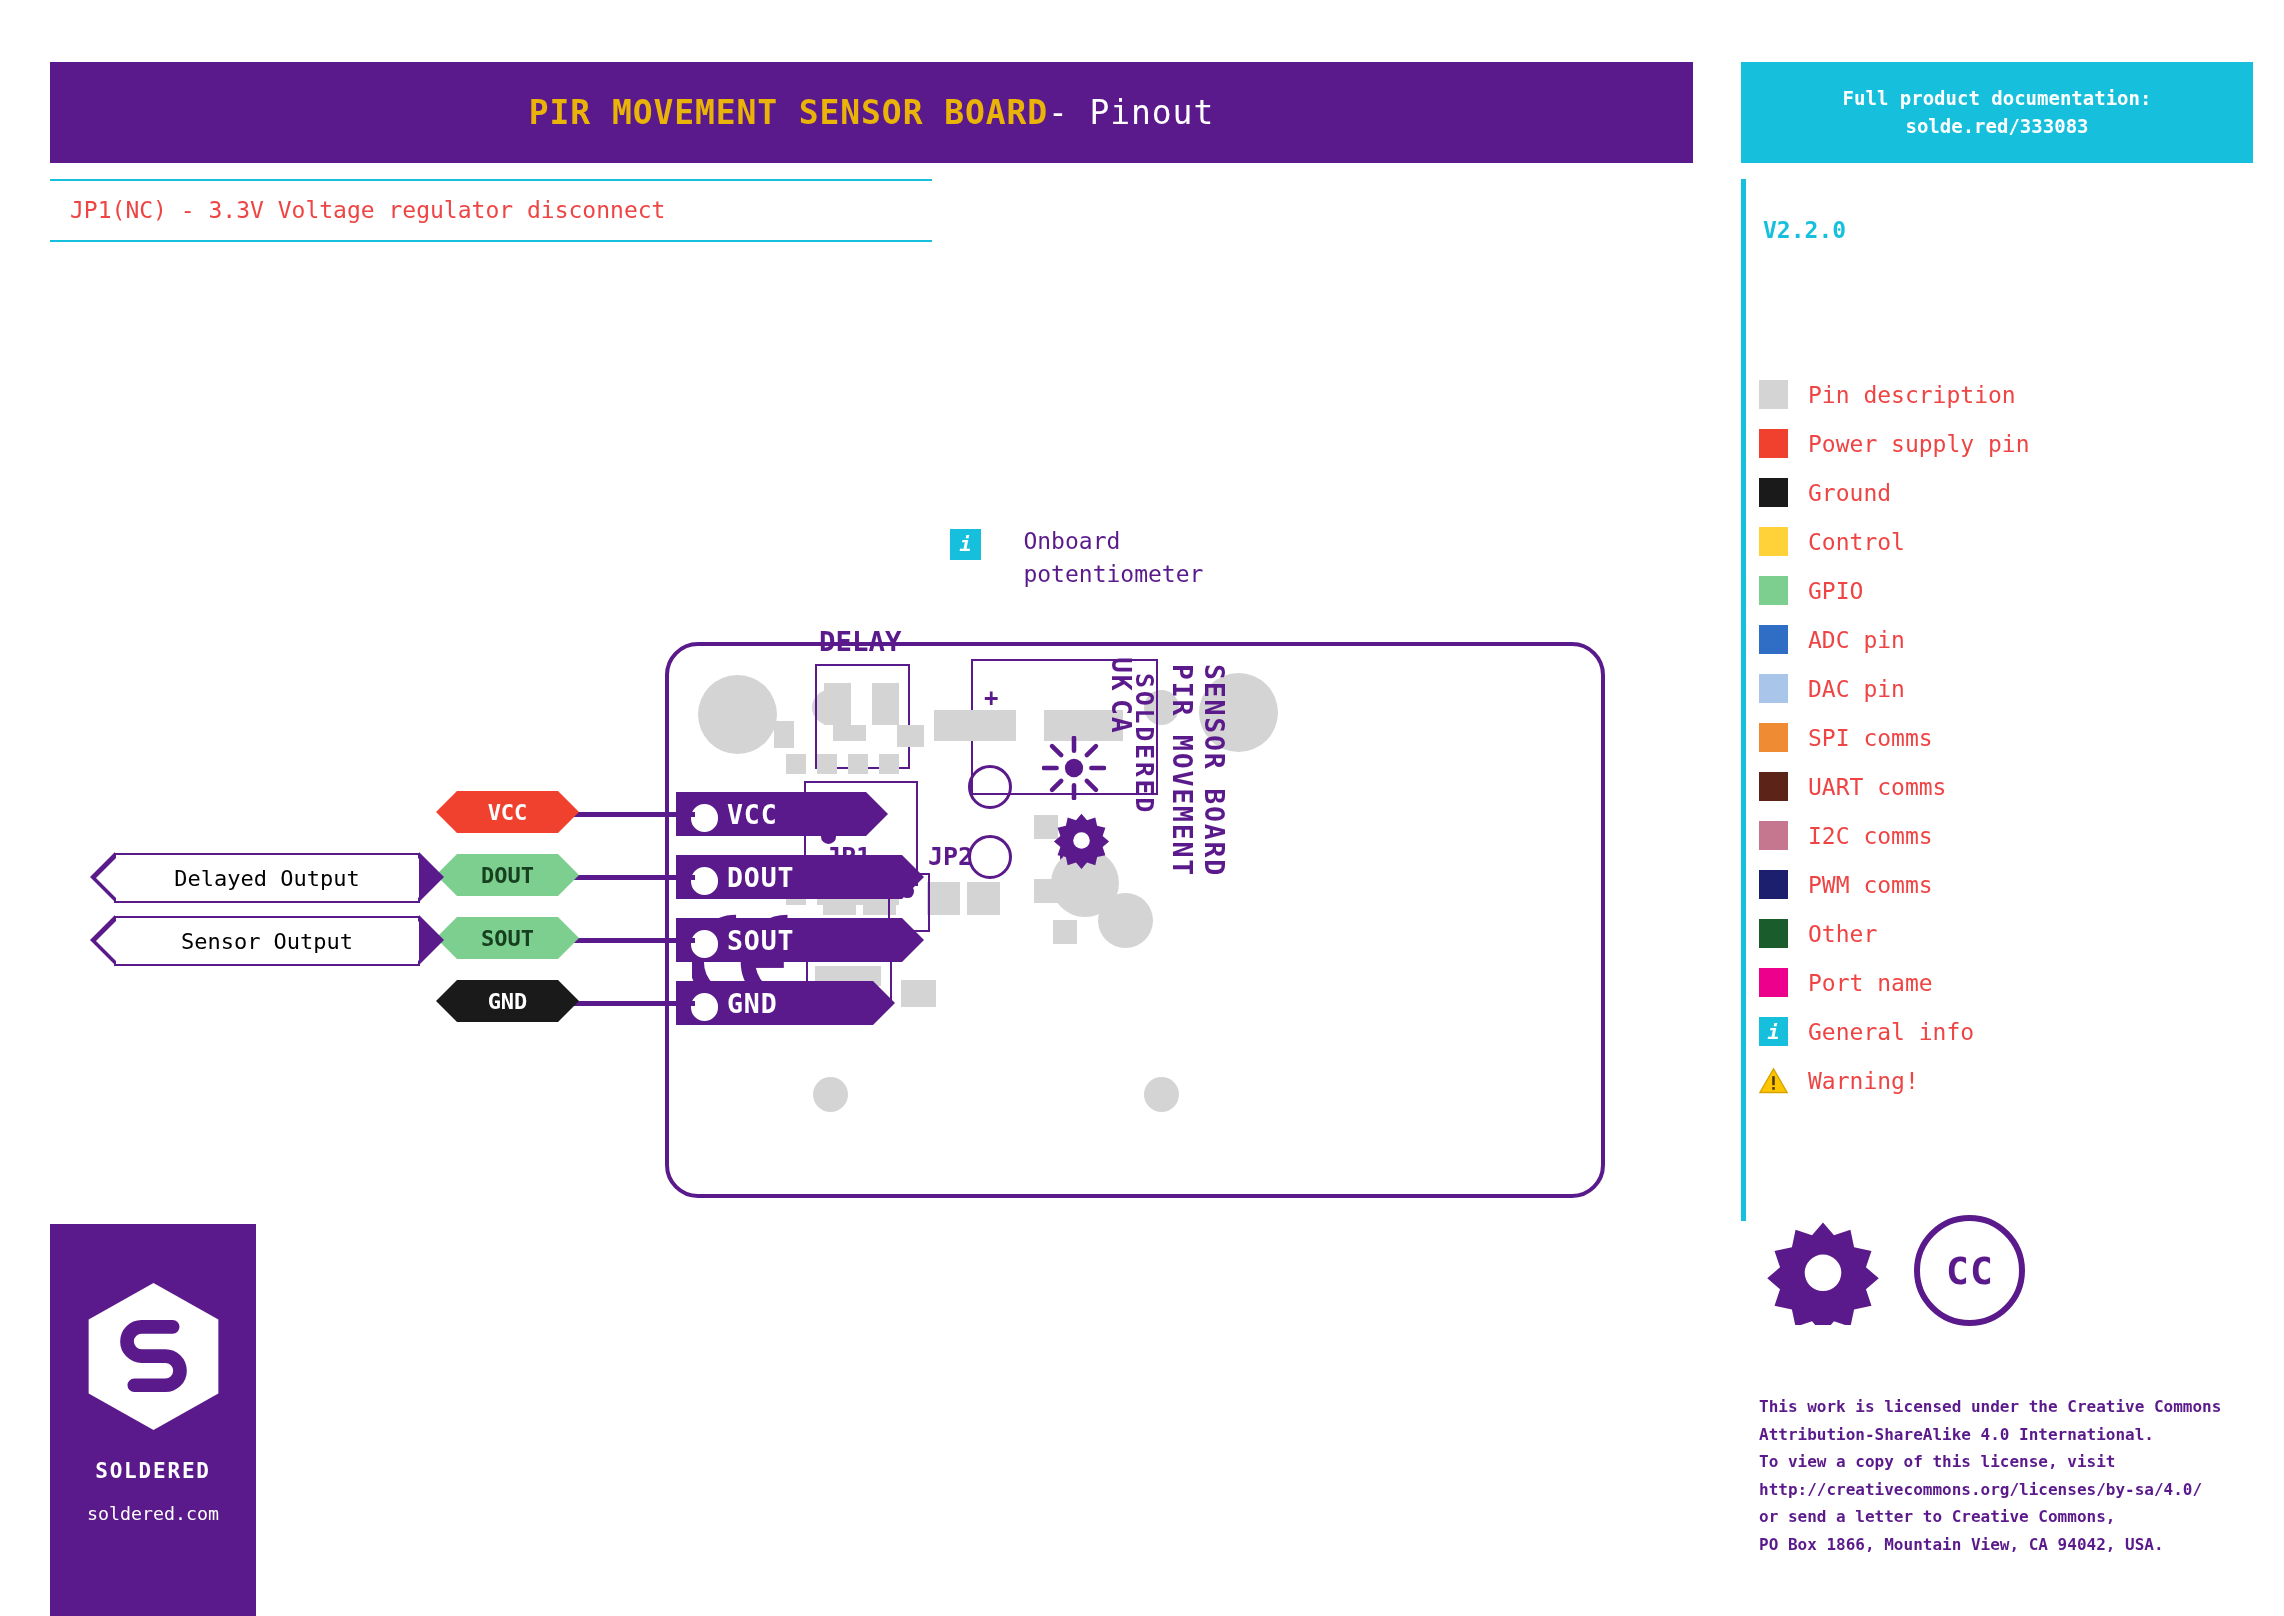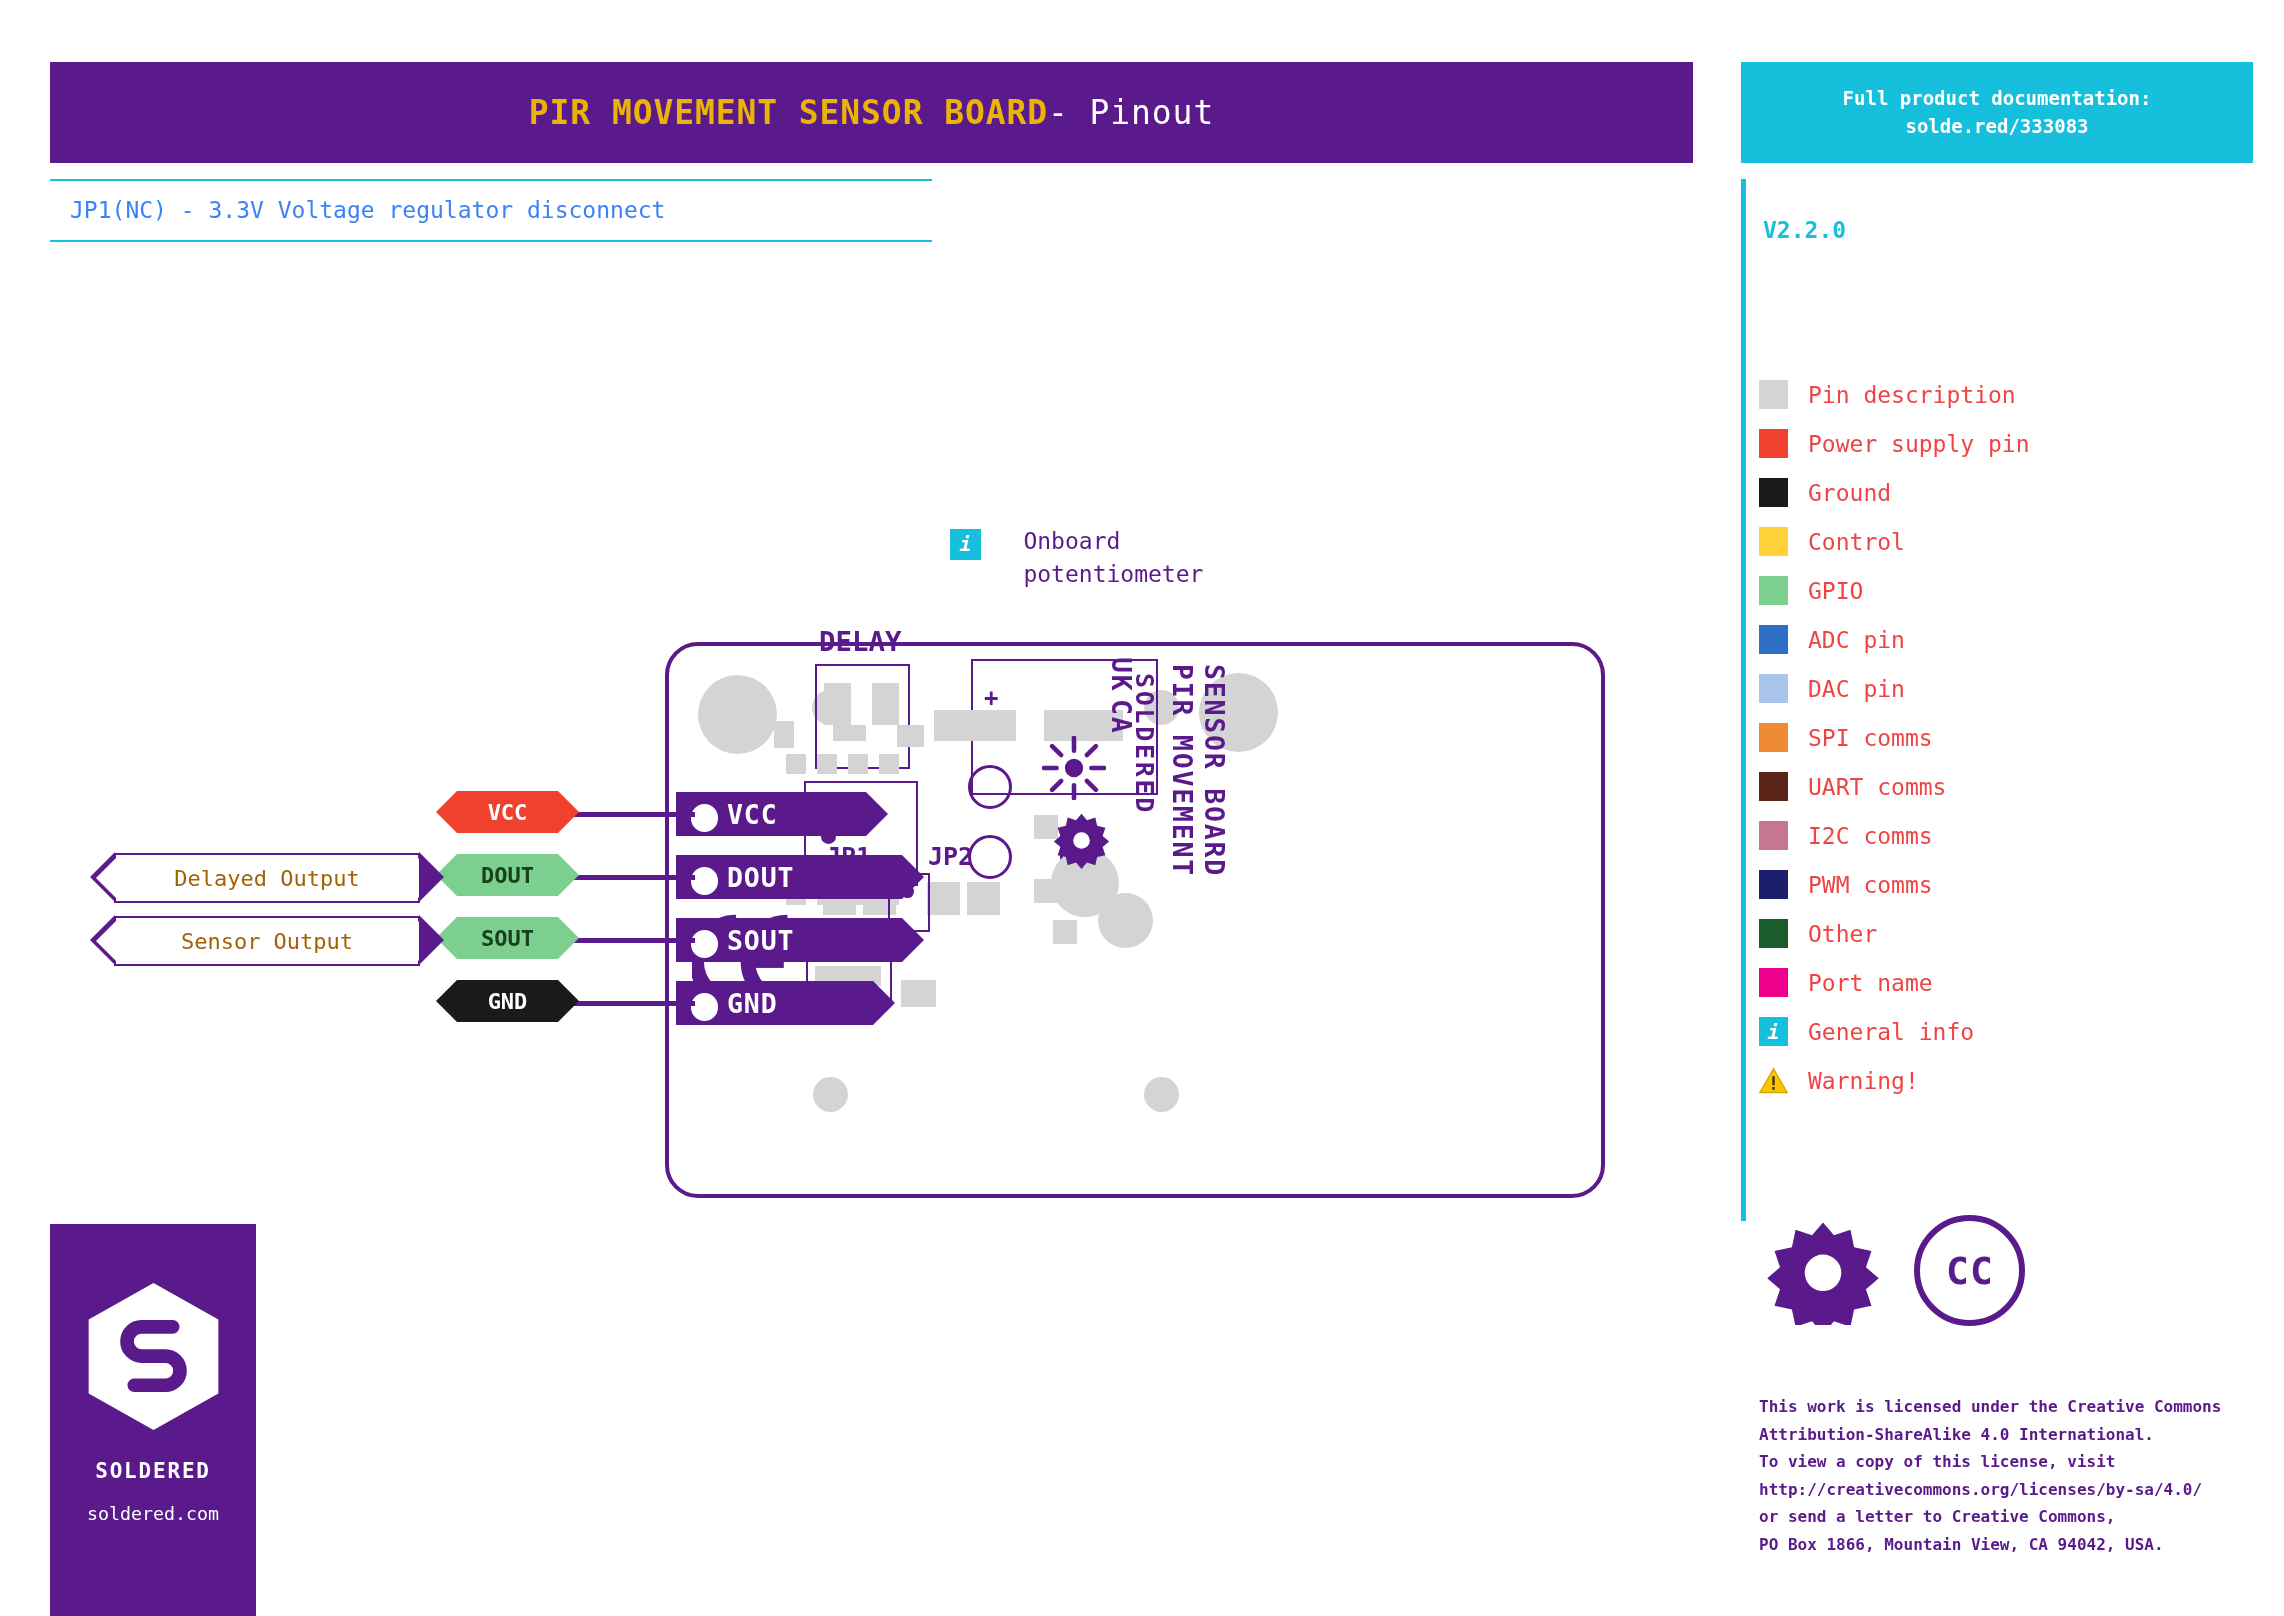--- a/index.html
+++ b/index.html
@@ -27,21 +27,21 @@
     display:flex;flex-direction:column;align-items:center;justify-content:center;
   }
   #doc-box div{color:#ffffff;font-size:19px;font-weight:bold;line-height:1.45;}
 
   
   #jp-notes{
     left:50px;top:179px;width:882px;
     border-top:2.7px solid #16c0dd;border-bottom:2.7px solid #16c0dd;
     padding:12.8px 0 12.8px 0;
   }
-  #jp-notes p{margin:0 0 0 20px;color:#3b82f6;font-size:23px;line-height:1.45;}
+  #jp-notes p{margin:0 0 0 20px;color:#ef4444;font-size:23px;line-height:1.45;}
 
   
   #right-rail{left:1741px;top:179px;width:4.6px;height:1042px;background:#16c0dd;}
   #version{left:1763px;top:217px;color:#16c0dd;font-size:23px;font-weight:bold;}
 
   #legend{left:1759px;top:370px;}
   .legend-row{display:flex;align-items:center;height:49px;}
   .legend-sw{width:29px;height:29px;margin-right:20px;flex:0 0 auto;}
   .legend-lbl{color:#ef4444;font-size:23px;}
   .legend-sw.info{background:#16c0dd;color:#fff;font-size:20px;font-weight:bold;
@@ -98,21 +98,21 @@
   .tag:before{content:"";position:absolute;left:-21px;top:0;
     border-top:21px solid transparent;border-bottom:21px solid transparent;
     border-right:21px solid currentColor;}
   .tag:after{content:"";position:absolute;right:-21px;top:0;
     border-top:21px solid transparent;border-bottom:21px solid transparent;
     border-left:21px solid currentColor;}
   .tag span{position:relative;z-index:2;}
 
   .desc{
     position:absolute;height:46px;display:flex;align-items:center;justify-content:center;
-    border:2.7px solid #5b1a8b;color:#a16207;background:#fff;font-size:22px;
+    border:2.7px solid #5b1a8b;color:#000000;background:#fff;font-size:22px;
   }
   .desc:before{content:"";position:absolute;left:-25.6px;top:-2.7px;width:0;height:0;
     border-top:25.6px solid transparent;border-bottom:25.6px solid transparent;border-right:25.6px solid #5b1a8b;}
   .desc:after{content:"";position:absolute;right:-25.6px;top:-2.7px;width:0;height:0;
     border-top:25.6px solid transparent;border-bottom:25.6px solid transparent;border-left:25.6px solid #5b1a8b;}
   .desc i{position:absolute;left:-20px;top:0;width:0;height:0;
     border-top:23px solid transparent;border-bottom:23px solid transparent;border-right:23px solid #fff;}
   .desc u{position:absolute;right:-20px;top:0;width:0;height:0;
     border-top:23px solid transparent;border-bottom:23px solid transparent;border-left:23px solid #fff;text-decoration:none;}
   .desc span{position:relative;z-index:3;}

